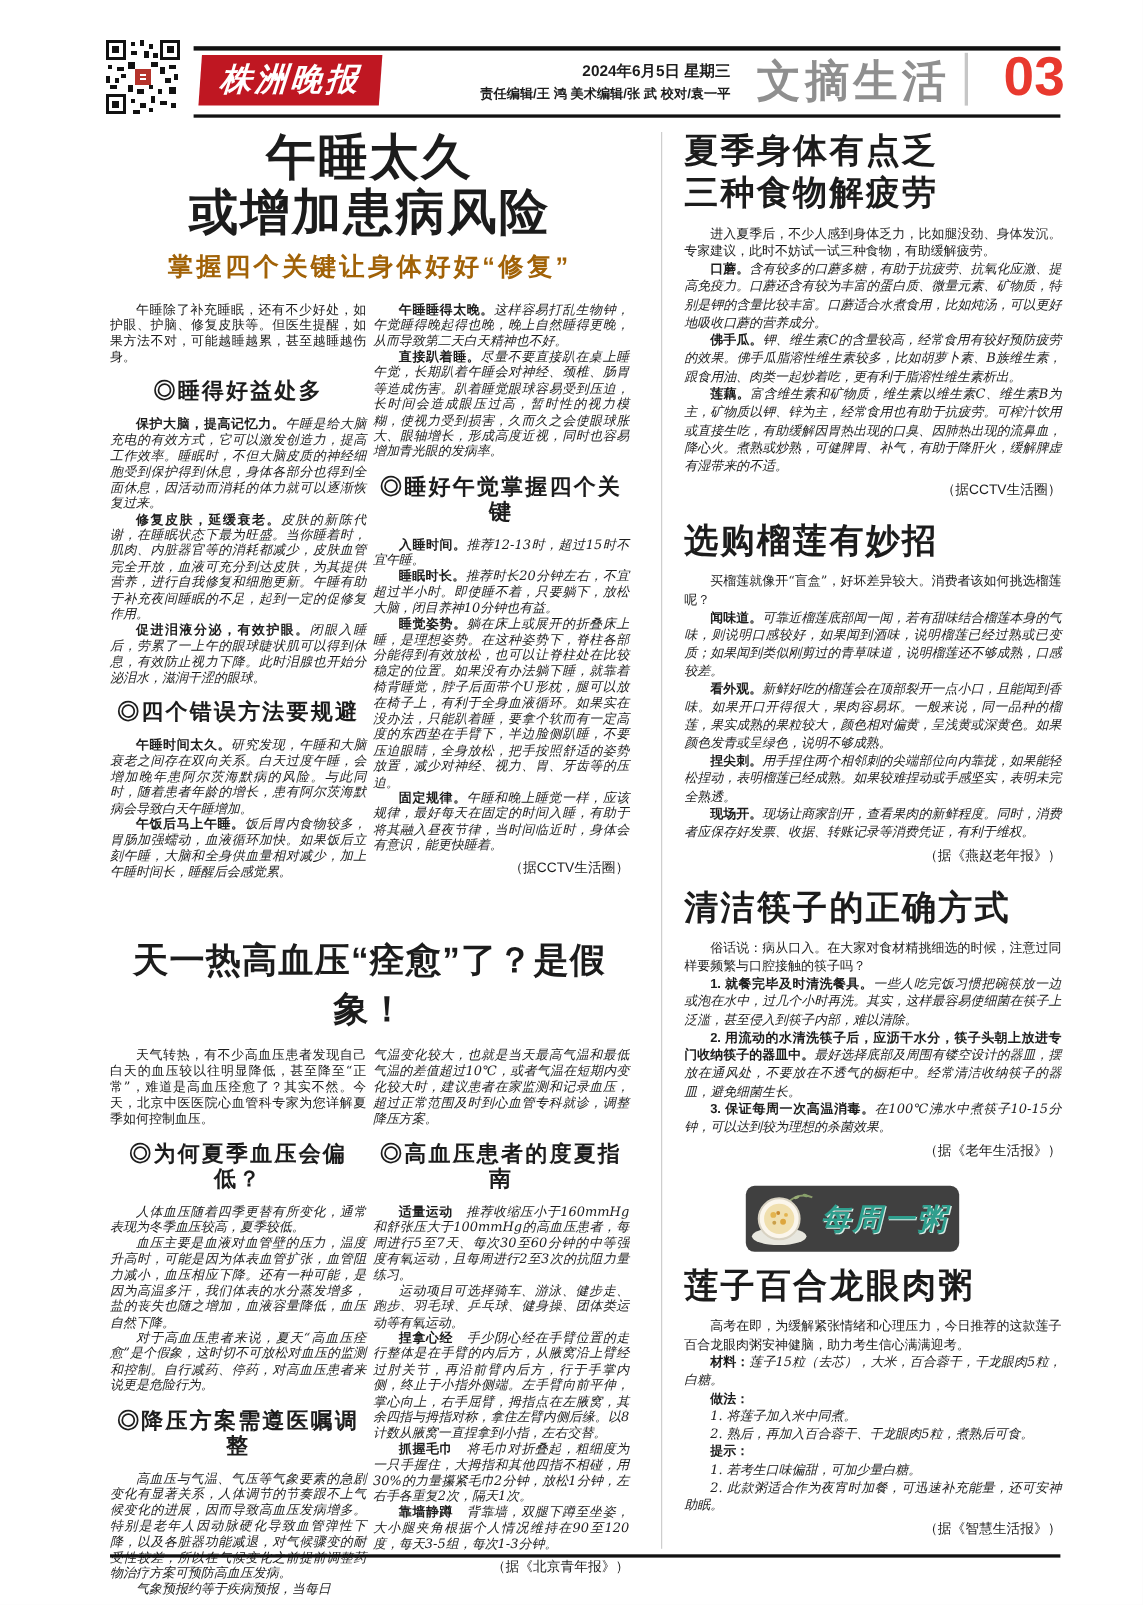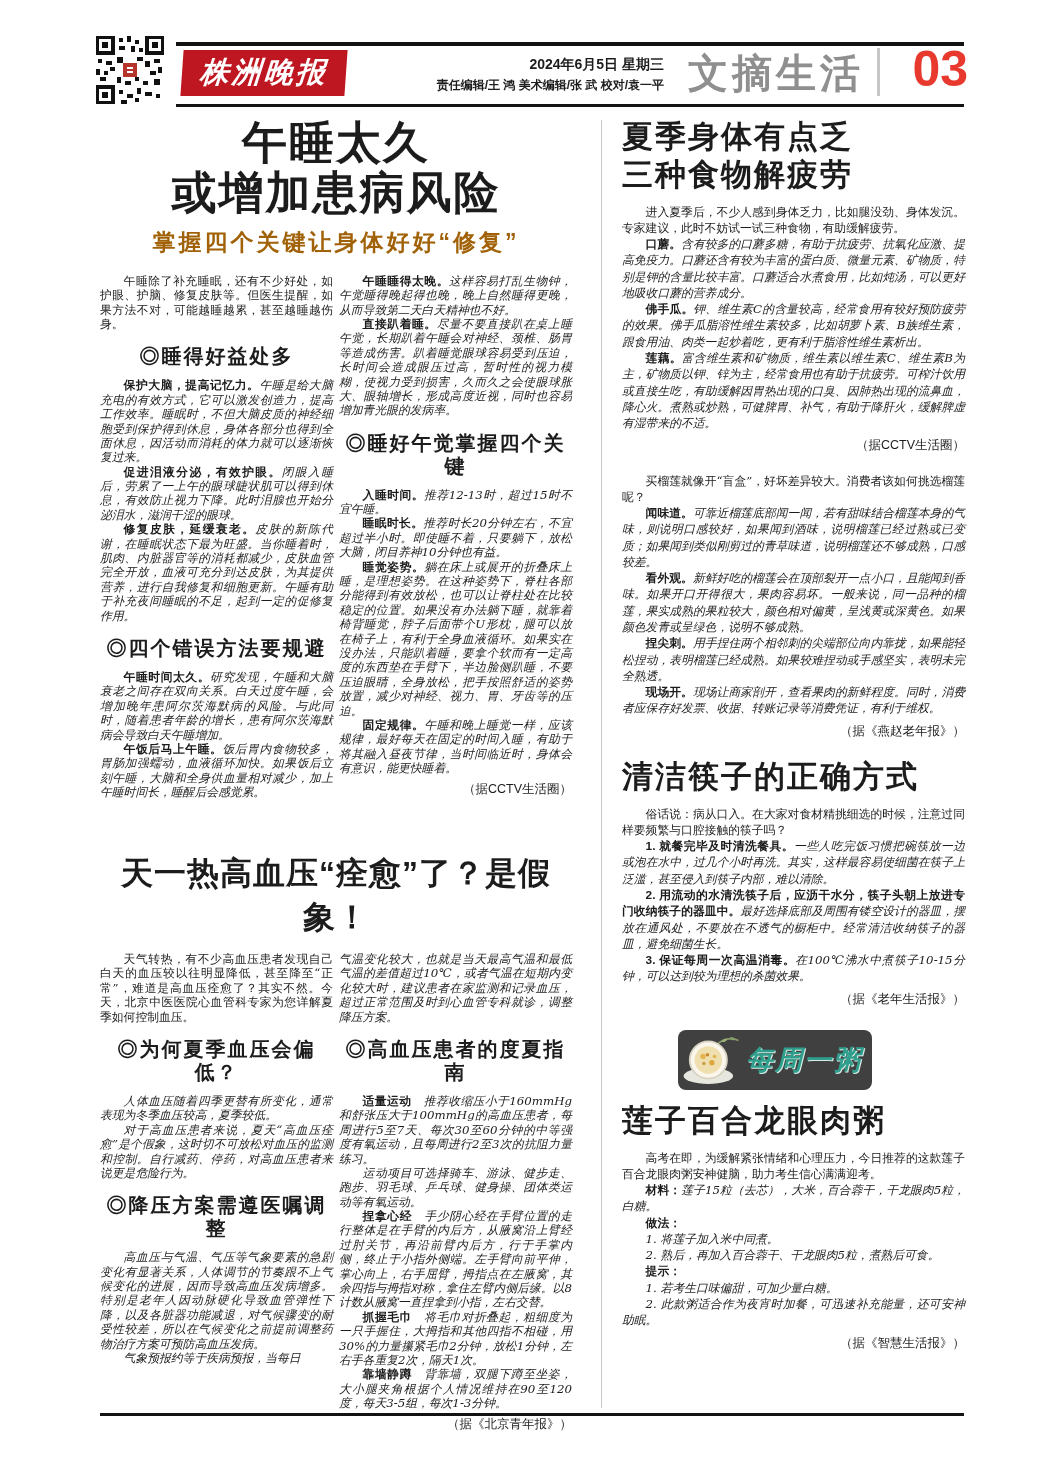--- a/index.html
+++ b/index.html
@@ -130,22 +130,22 @@
 
     <section class="nap">
       <h1 class="nap-title"><span>午睡太久</span><br><span>或增加患病风险</span></h1>
       <div class="nap-sub">掌握四个关键让身体好好“修复”</div>
       <div class="cols">
         <div class="col">
 
         <p class="item intro"><span>午睡除了补充睡眠，还有不少好处，如护眼、护脑、修复皮肤等。但医生提醒，如果方法不对，可能越睡越累，甚至越睡越伤身。</span></p>
             <p class="item heading"><span>◎睡得好益处多</span></p>
             <p class="item para"><b class="lead">保护大脑，提高记忆力。</b><span>午睡是给大脑充电的有效方式，它可以激发创造力，提高工作效率。睡眠时，不但大脑皮质的神经细胞受到保护得到休息，身体各部分也得到全面休息，因活动而消耗的体力就可以逐渐恢复过来。</span></p>
+            <p class="item para"><b class="lead">修复皮肤，延缓衰老。</b><span>皮肤的新陈代谢，在睡眠状态下最为旺盛。当你睡着时，肌肉、内脏器官等的消耗都减少，皮肤血管完全开放，血液可充分到达皮肤，为其提供营养，进行自我修复和细胞更新。午睡有助于补充夜间睡眠的不足，起到一定的促修复作用。</span></p>
             <p class="item para"><b class="lead">促进泪液分泌，有效护眼。</b><span>闭眼入睡后，劳累了一上午的眼球睫状肌可以得到休息，有效防止视力下降。此时泪腺也开始分泌泪水，滋润干涩的眼球。</span></p>
-            <p class="item para"><b class="lead">修复皮肤，延缓衰老。</b><span>皮肤的新陈代谢，在睡眠状态下最为旺盛。当你睡着时，肌肉、内脏器官等的消耗都减少，皮肤血管完全开放，血液可充分到达皮肤，为其提供营养，进行自我修复和细胞更新。午睡有助于补充夜间睡眠的不足，起到一定的促修复作用。</span></p>
             <p class="item heading"><span>◎四个错误方法要规避</span></p>
             <p class="item para"><b class="lead">午睡时间太久。</b><span>研究发现，午睡和大脑衰老之间存在双向关系。白天过度午睡，会增加晚年患阿尔茨海默病的风险。与此同时，随着患者年龄的增长，患有阿尔茨海默病会导致白天午睡增加。</span></p>
             <p class="item para"><b class="lead">午饭后马上午睡。</b><span>饭后胃内食物较多，胃肠加强蠕动，血液循环加快。如果饭后立刻午睡，大脑和全身供血量相对减少，加上午睡时间长，睡醒后会感觉累。</span></p>
           </div>
         <div class="col">
 
         <p class="item para"><b class="lead">午睡睡得太晚。</b><span>这样容易打乱生物钟，午觉睡得晚起得也晚，晚上自然睡得更晚，从而导致第二天白天精神也不好。</span></p>
             <p class="item para"><b class="lead">直接趴着睡。</b><span>尽量不要直接趴在桌上睡午觉，长期趴着午睡会对神经、颈椎、肠胃等造成伤害。趴着睡觉眼球容易受到压迫，长时间会造成眼压过高，暂时性的视力模糊，使视力受到损害，久而久之会使眼球胀大、眼轴增长，形成高度近视，同时也容易增加青光眼的发病率。</span></p>
             <p class="item heading"><span>◎睡好午觉掌握四个关键</span></p>
             <p class="item para"><b class="lead">入睡时间。</b><span>推荐12-13时，超过15时不宜午睡。</span></p>
@@ -158,20 +158,21 @@
     </section>
 
     <section class="bp">
       <h2 class="bp-title">天一热高血压“痊愈”了？是假象！</h2>
       <div class="cols">
         <div class="col">
 
         <p class="item intro"><span>天气转热，有不少高血压患者发现自己白天的血压较以往明显降低，甚至降至“正常”，难道是高血压痊愈了？其实不然。今天，北京中医医院心血管科专家为您详解夏季如何控制血压。</span></p>
             <p class="item heading"><span>◎为何夏季血压会偏低？</span></p>
             <p class="item para"><span>人体血压随着四季更替有所变化，通常表现为冬季血压较高，夏季较低。</span></p>
+            <p class="item para"><span>血压主要是血液对血管壁的压力，温度升高时，可能是因为体表血管扩张，血管阻力减小，血压相应下降。还有一种可能，是因为高温多汗，我们体表的水分蒸发增多，盐的丧失也随之增加，血液容量降低，血压自然下降。</span></p>
             <p class="item para"><span>对于高血压患者来说，夏天“高血压痊愈”是个假象，这时切不可放松对血压的监测和控制。自行减药、停药，对高血压患者来说更是危险行为。</span></p>
             <p class="item heading"><span>◎降压方案需遵医嘱调整</span></p>
             <p class="item para"><span>高血压与气温、气压等气象要素的急剧变化有显著关系，人体调节的节奏跟不上气候变化的进展，因而导致高血压发病增多。特别是老年人因动脉硬化导致血管弹性下降，以及各脏器功能减退，对气候骤变的耐受性较差，所以在气候变化之前提前调整药物治疗方案可预防高血压发病。</span></p>
             <p class="item para"><span>气象预报约等于疾病预报，当每日</span></p>
           </div>
         <div class="col">
 
         <p class="item cont"><span>气温变化较大，也就是当天最高气温和最低气温的差值超过10℃，或者气温在短期内变化较大时，建议患者在家监测和记录血压，超过正常范围及时到心血管专科就诊，调整降压方案。</span></p>
             <p class="item heading"><span>◎高血压患者的度夏指南</span></p>
             <p class="item para"><b class="lead">适量运动　</b><span>推荐收缩压小于160mmHg和舒张压大于100mmHg的高血压患者，每周进行5至7天、每次30至60分钟的中等强度有氧运动，且每周进行2至3次的抗阻力量练习。</span></p>
@@ -195,20 +196,21 @@
 
       <p class="item intro"><span>进入夏季后，不少人感到身体乏力，比如腿没劲、身体发沉。专家建议，此时不妨试一试三种食物，有助缓解疲劳。</span></p>
           <p class="item para"><b class="lead">口蘑。</b><span>含有较多的口蘑多糖，有助于抗疲劳、抗氧化应激、提高免疫力。口蘑还含有较为丰富的蛋白质、微量元素、矿物质，特别是钾的含量比较丰富。口蘑适合水煮食用，比如炖汤，可以更好地吸收口蘑的营养成分。</span></p>
           <p class="item para"><b class="lead">佛手瓜。</b><span>钾、维生素C的含量较高，经常食用有较好预防疲劳的效果。佛手瓜脂溶性维生素较多，比如胡萝卜素、B族维生素，跟食用油、肉类一起炒着吃，更有利于脂溶性维生素析出。</span></p>
           <p class="item para"><b class="lead">莲藕。</b><span>富含维生素和矿物质，维生素以维生素C、维生素B为主，矿物质以钾、锌为主，经常食用也有助于抗疲劳。可榨汁饮用或直接生吃，有助缓解因胃热出现的口臭、因肺热出现的流鼻血，降心火。煮熟或炒熟，可健脾胃、补气，有助于降肝火，缓解脾虚有湿带来的不适。</span></p>
           <p class="item attr"><span>（据CCTV生活圈）</span></p>
         </div>
     </section>
 
     <section class="r-art mt">
+      <h2 class="r-title">选购榴莲有妙招</h2>
       <div class="r-body">
 
       <p class="item intro"><span>买榴莲就像开“盲盒”，好坏差异较大。消费者该如何挑选榴莲呢？</span></p>
           <p class="item para"><b class="lead">闻味道。</b><span>可靠近榴莲底部闻一闻，若有甜味结合榴莲本身的气味，则说明口感较好，如果闻到酒味，说明榴莲已经过熟或已变质；如果闻到类似刚剪过的青草味道，说明榴莲还不够成熟，口感较差。</span></p>
           <p class="item para"><b class="lead">看外观。</b><span>新鲜好吃的榴莲会在顶部裂开一点小口，且能闻到香味。如果开口开得很大，果肉容易坏。一般来说，同一品种的榴莲，果实成熟的果粒较大，颜色相对偏黄，呈浅黄或深黄色。如果颜色发青或呈绿色，说明不够成熟。</span></p>
           <p class="item para"><b class="lead">捏尖刺。</b><span>用手捏住两个相邻刺的尖端部位向内靠拢，如果能轻松捏动，表明榴莲已经成熟。如果较难捏动或手感坚实，表明未完全熟透。</span></p>
           <p class="item para"><b class="lead">现场开。</b><span>现场让商家剖开，查看果肉的新鲜程度。同时，消费者应保存好发票、收据、转账记录等消费凭证，有利于维权。</span></p>
           <p class="item attr"><span>（据《燕赵老年报》）</span></p>
         </div>
     </section>

